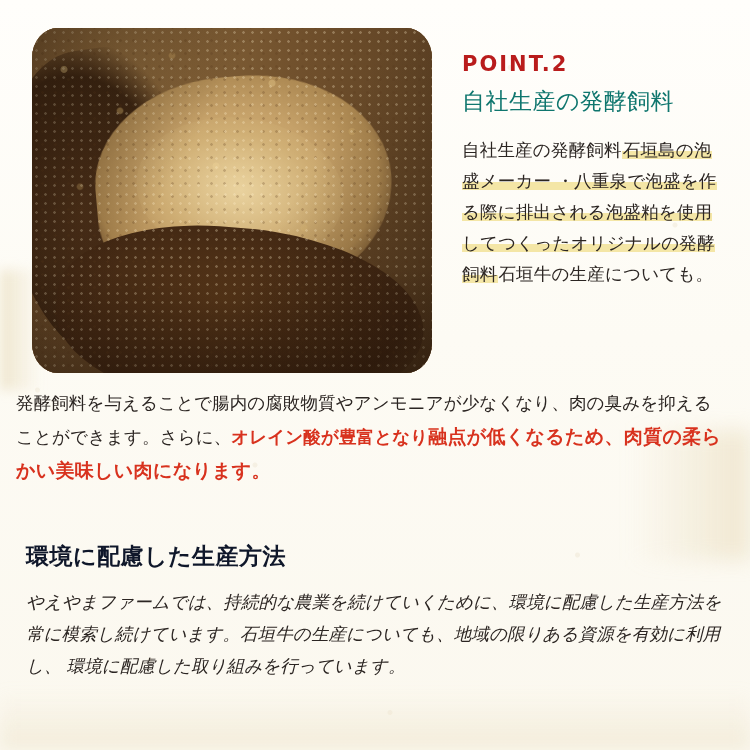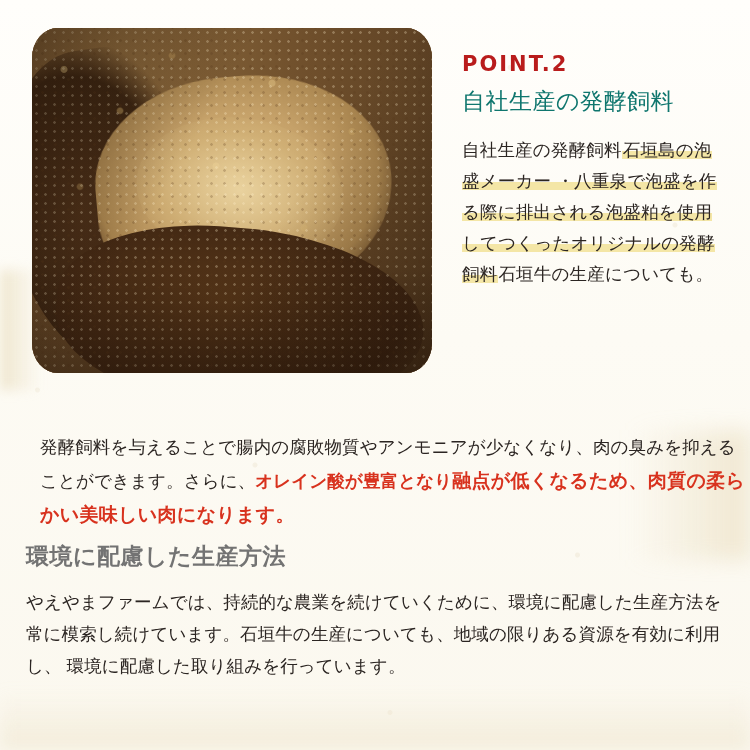--- a/index.html
+++ b/index.html
@@ -163,56 +163,56 @@
   }
   .hl {
     background: linear-gradient(transparent 56%, #f4e6a6 56%, #f4e6a6 96%, transparent 96%);
     padding: 0 1px;
     text-align: right;
   }
 
   
   #mid-para {
     position: absolute;
-    left: 40px; top: 388px;
+    left: 16px; top: 388px;
     width: 706px;
     font-size: 17.5px;
     line-height: 1.82;
     color: #2b2522;
     letter-spacing: .1px;
-    margin-top: 44px;
   }
   .accent-red {
     color: #d8321e;
     font-weight: bold;
   }
   .accent-red-lg {
     color: #d8321e;
     font-weight: bold;
     font-size: 19px;
     letter-spacing: .3px;
   }
 
   
   #sec2-title {
     position: absolute;
     left: 26px; top: 518px;
     font-size: 23px;
     font-weight: bold;
-    color: #737373;
+    color: #0f172a;
     letter-spacing: .5px;
   }
   #sec2-body {
     position: absolute;
     left: 26px; top: 568px;
     width: 700px;
     font-size: 17.5px;
     line-height: 1.85;
     color: #2b2522;
     letter-spacing: .1px;
+    font-style: italic;
   }
 </style>
 </head>
 <body>
 
 <div id="page">
 
   <div id="paper-texture"></div>
   <div id="wash-left"></div>
   <div id="wash-right"></div>

